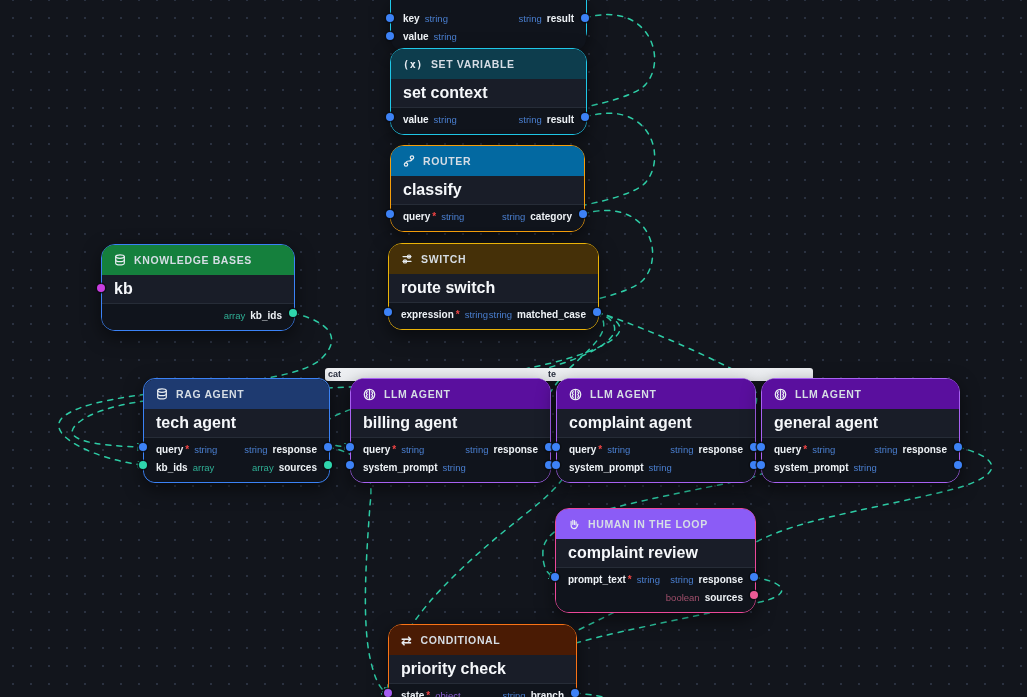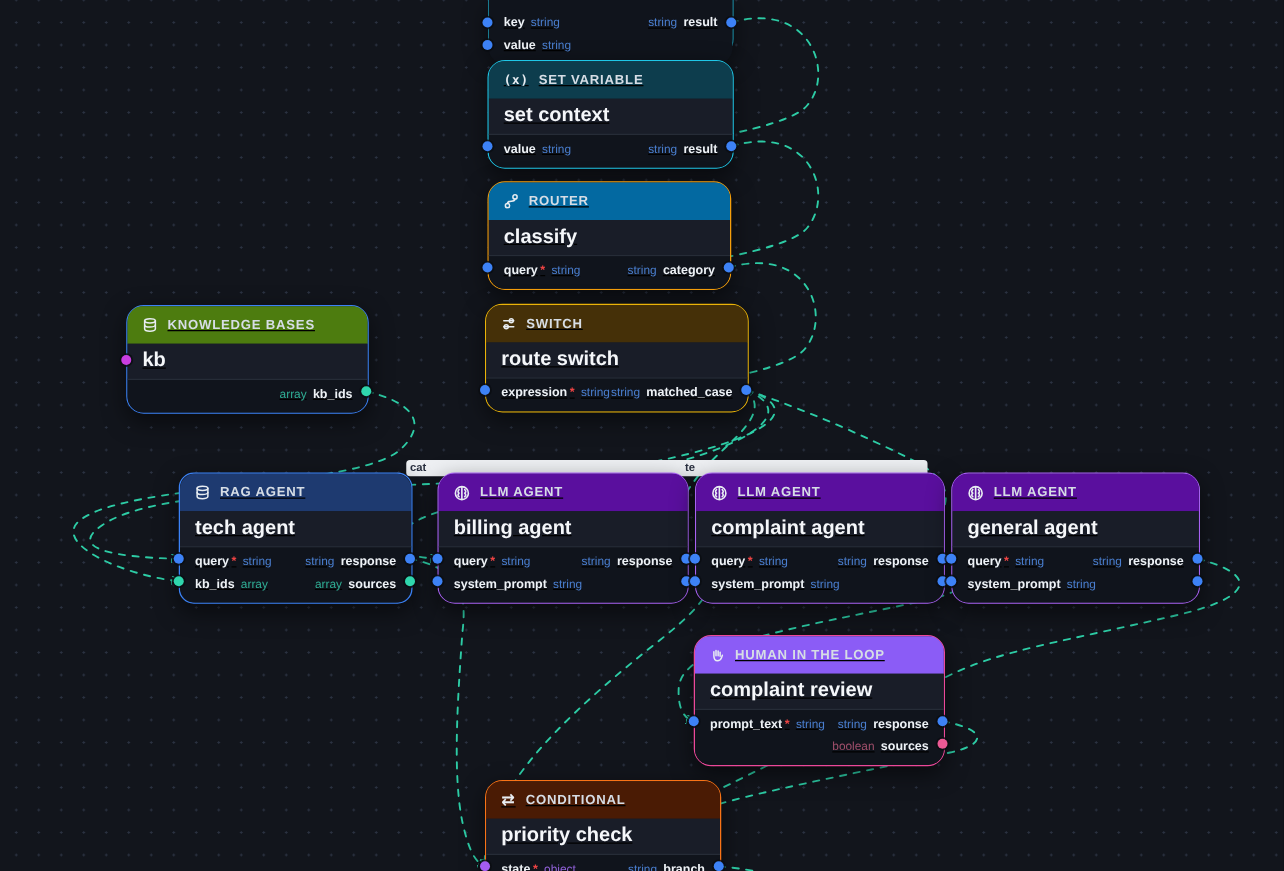--- a/index.html
+++ b/index.html
@@ -3,24 +3,24 @@
 <meta charset="utf-8">
 <style>
   html,body{margin:0;padding:0;background:#0d1016;}
   .page{position:relative;width:1027px;height:697px;overflow:hidden;
     background-color:#12151c;
     background-image:radial-gradient(#2a3140 1.1px, transparent 1.1px);
     background-size:18px 18px;background-position:4px 9px;
     font-family:"Liberation Sans","DejaVu Sans",sans-serif;}
   .edges{position:absolute;left:0;top:0;z-index:1;}
   .edges path{fill:none;stroke:#2fd6ad;stroke-width:1.5;stroke-dasharray:5 6;stroke-linecap:round;opacity:.95;}
-  .strip{position:absolute;left:325px;top:368px;width:417px;height:13px;background:#eef0f3;border-radius:3px;z-index:1;}
+  .strip{position:absolute;left:325px;top:368px;width:488px;height:13px;background:#eef0f3;border-radius:3px;z-index:1;}
   .strip .frag{position:absolute;top:1px;font-size:9px;font-weight:700;color:#2a3040;line-height:11px;}
   .node{position:absolute;z-index:2;background:#151a23;border:1.5px solid #888;border-radius:14px;
-    box-shadow:0 6px 18px rgba(0,0,0,.5);text-decoration:underline;}
+    box-shadow:0 6px 18px rgba(0,0,0,.5);}
   .hdr{height:30px;display:flex;align-items:center;gap:8px;padding:0 12px;
     border-radius:12px 12px 0 0;font-size:10.5px;font-weight:700;letter-spacing:.06em;color:#d6dde5;}
   .ic{display:flex;align-items:center;color:#e8edf2;}
   .ic svg{stroke:#e8edf2;fill:none;stroke-width:1.2;stroke-linecap:round;stroke-linejoin:round;}
   .ic.txt{font-family:"DejaVu Sans Mono","Liberation Mono",monospace;font-size:10px;font-weight:700;}
   .title{height:28px;display:flex;align-items:center;padding:0 12px;font-size:16px;font-weight:700;
     color:#f5f7fa;background:#191d28;border-bottom:1px solid #262c37;}
   .fields{padding:2px 0 6px;background:#10141c;border-radius:0 0 12.5px 12.5px;}
   .partial .fields{padding-top:9px;border-radius:0 0 12.5px 12.5px;}
   .frow{height:18px;display:flex;align-items:center;justify-content:space-between;padding:0 12px;font-size:10px;}
@@ -135,21 +135,21 @@
           </div>
         <div class="fout">
             <span class="ftype t-string">string</span>
             <span class="fname">category</span>
           </div>
       </div>
     </div>
   </div>
 
   <div class="node" style="left: 101px; top: 244px; width: 192px; border-color: rgb(59, 130, 246);">
-    <div class="hdr" style="background: #4d7c0f;">
+    <div class="hdr" style="background: #15803d;">
       <span class="ic">
         <svg width="12" height="12" viewBox="0 0 12 12">
             <ellipse cx="6" cy="2.6" rx="4.3" ry="1.7"></ellipse>
             <path d="M1.7,2.6 V9.2 c0,1 1.9,1.7 4.3,1.7 s4.3,-0.7 4.3,-1.7 V2.6"></path>
             <path d="M1.7,5.9 c0,1 1.9,1.7 4.3,1.7 s4.3,-0.7 4.3,-1.7"></path>
           </svg>
       </span>
       <span>KNOWLEDGE BASES</span>
     </div>
     <div class="title">kb</div>

